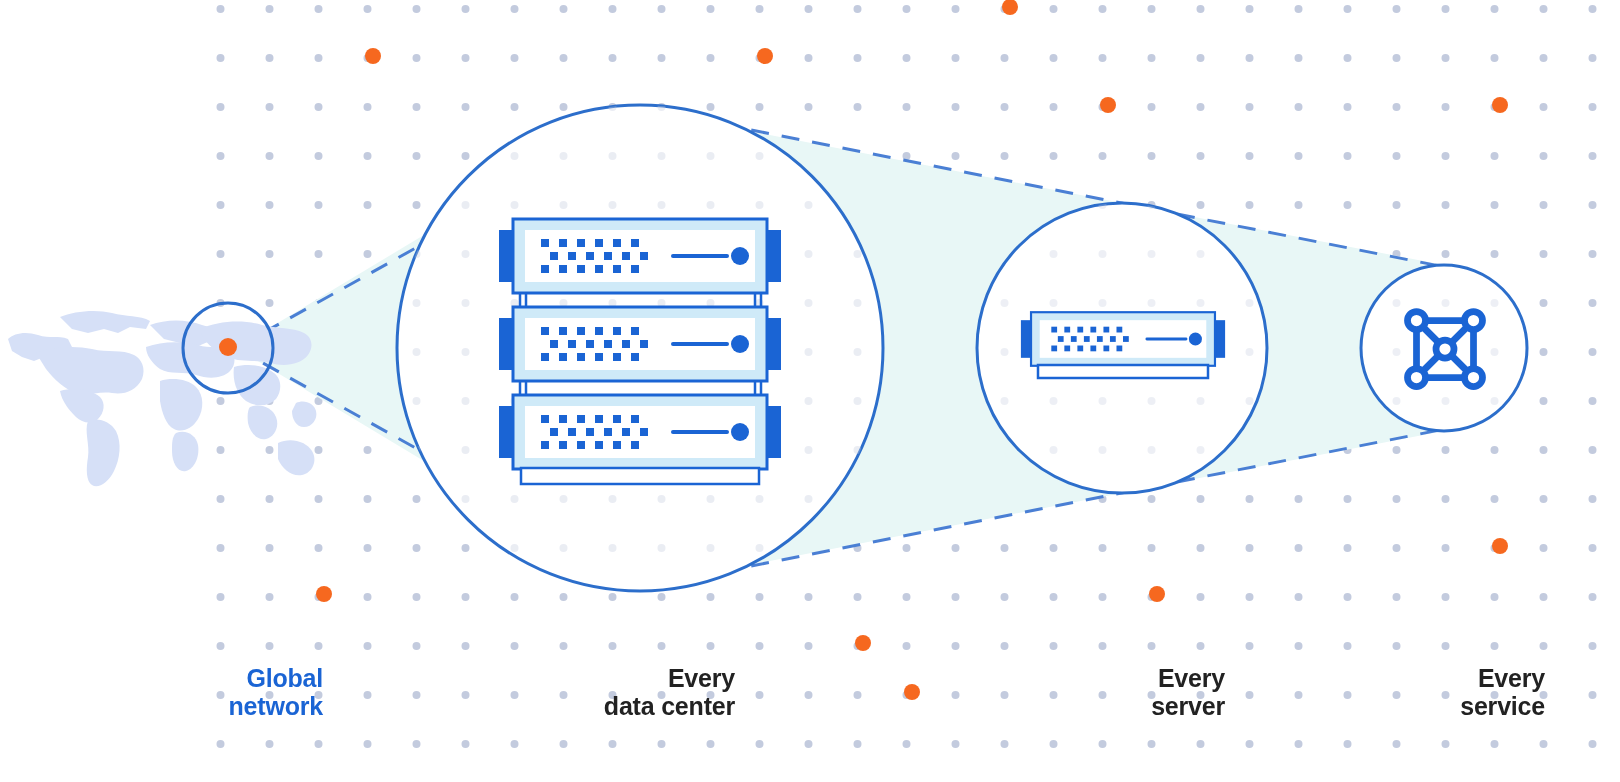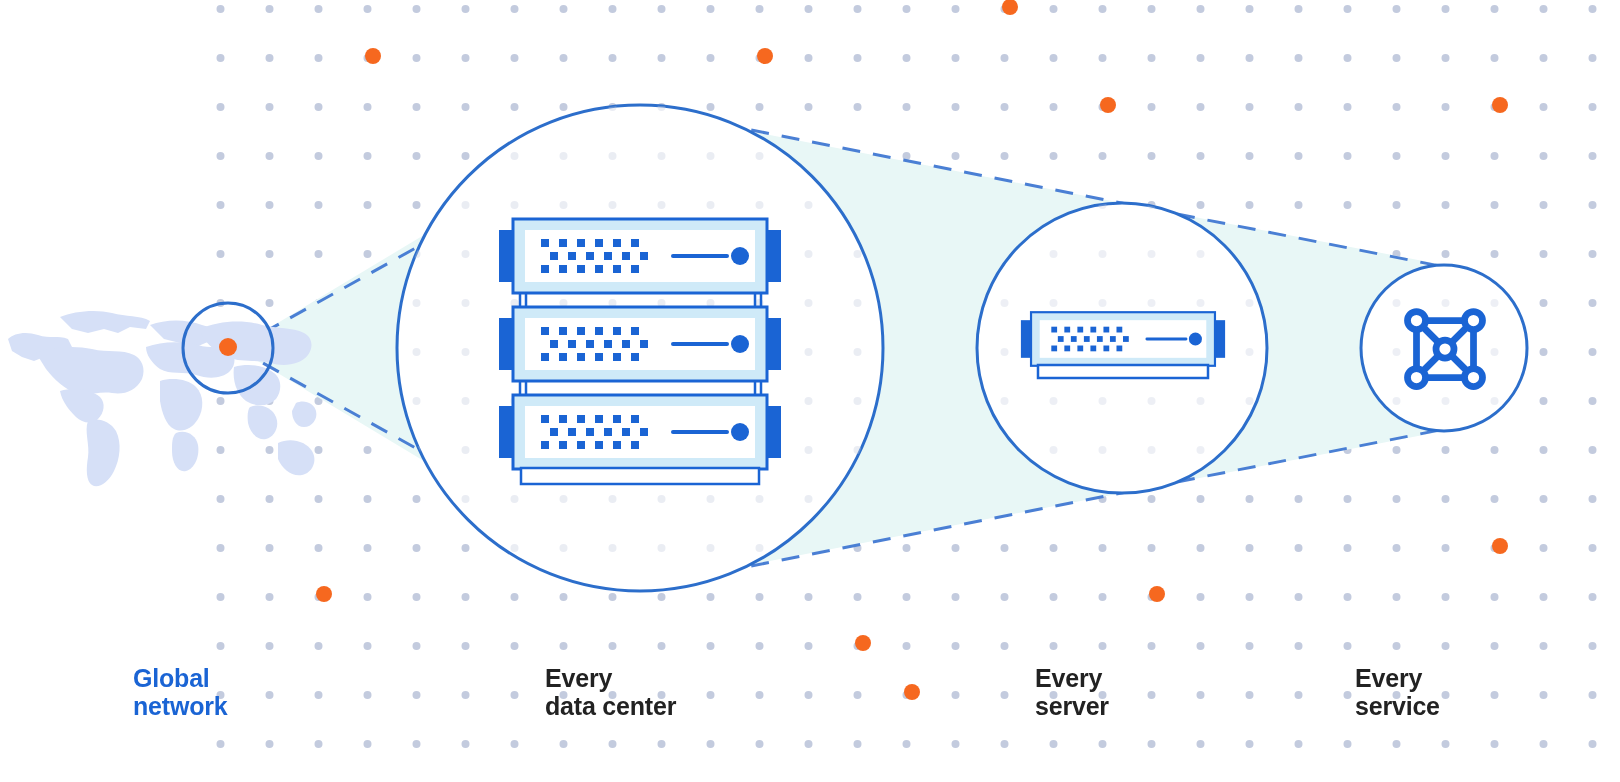--- a/index.html
+++ b/index.html
@@ -8,21 +8,21 @@
     background:#ffffff;
     font-family:"Liberation Sans", sans-serif;
     overflow:hidden;
     position:relative;
   }
   #stage{position:absolute;inset:0;width:1620px;height:782px;}
   #stage svg{display:block;width:1620px;height:782px;}
 
   .lbl{
     position:absolute;
-    text-align:left;
+    text-align:right;
     font-family:"Liberation Sans", sans-serif;
     font-size:25px;
     font-weight:700;
     line-height:1.1;
     letter-spacing:-0.2px;
     white-space:pre-line;
     color:#222222;
   }
   .lbl.accent{color:#1a64d4;}
   #label-global{left:133px;top:665px;width:190px;}

